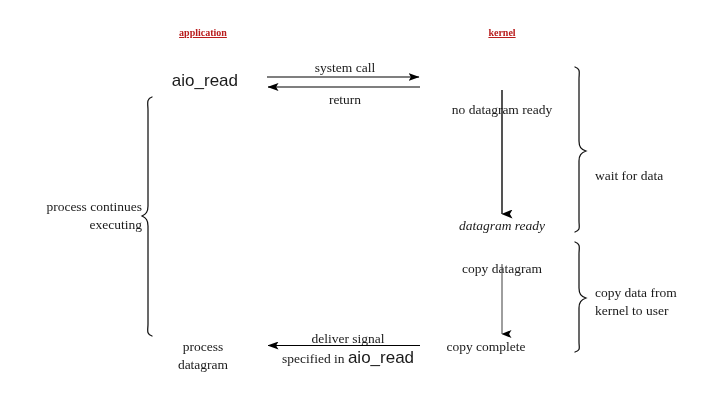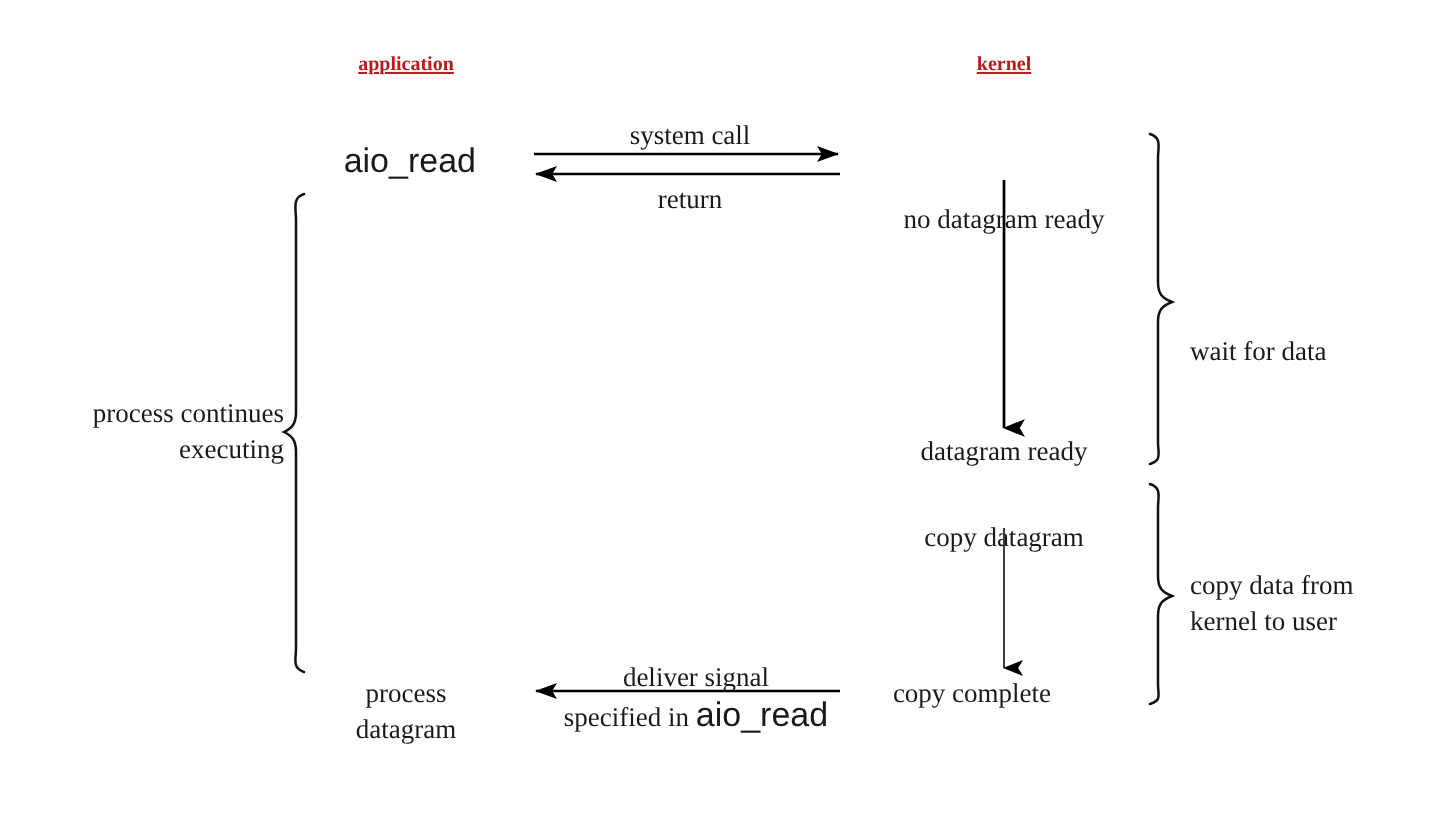--- a/index.html
+++ b/index.html
@@ -71,21 +71,21 @@
     <div>datagram</div>
   </div>
 
   <div class="multiline" style="left:142px; top:198px; transform:translateX(-100%); text-align:right; width:180px;">
     <div>process continues</div>
     <div>executing</div>
   </div>
 
   <div class="lbl ctr" style="left:502px; top:72px;margin-top:29px;">no datagram ready</div>
 
-  <div class="lbl ctr" style="left:502px; top:217px;">datagram ready</div>
+  <div class="lbl ctr" style="left:502px; top:217px;font-style:italic;">datagram ready</div>
 
   <div class="lbl ctr" style="left:502px; top:244px;margin-top:16px;">copy datagram</div>
 
   <div class="lbl ctr" style="left:486px; top:338px;text-align:center;">copy complete</div>
 
   <div class="lbl" style="left:595px; top:143px;margin-top:24px;">wait for data</div>
 
   <div class="multiline" style="left:595px; top:284px;">
     <div>copy data from</div>
     <div>kernel to user</div>

